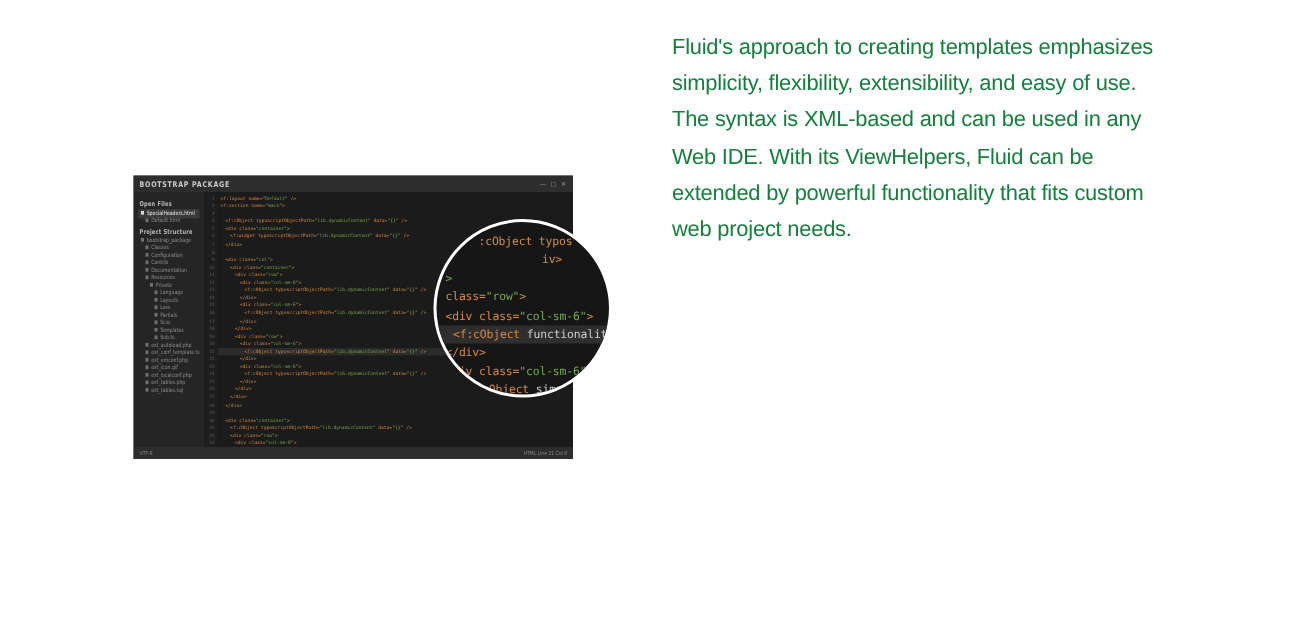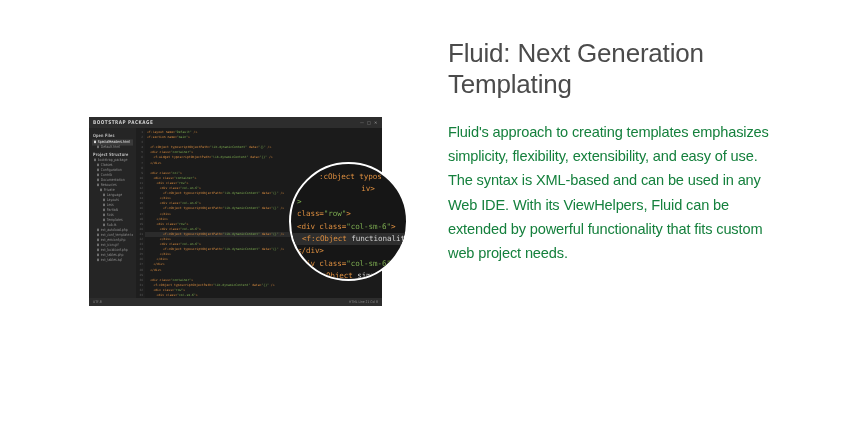--- a/index.html
+++ b/index.html
@@ -187,21 +187,21 @@
     font-family: "DejaVu Sans", sans-serif;
     font-size: 3px;
     white-space: nowrap;
     transform: scaleY(1.2);
   }
 
   
   .magnifier {
     position: absolute;
     left: 289px;
-    top: 162px;
+    top: 146px;
     width: 119px;
     height: 119px;
     border-radius: 50%;
     background: #161616;
     border: 2.5px solid #ffffff;
     box-sizing: border-box;
     overflow: hidden;
   }
   .mag-inner {
     position: absolute;
@@ -406,17 +406,16 @@
             <div class="mline" style="padding-left: 2px;"><span class="tag">&lt;/div&gt;</span></div>
             <div class="mline" style="padding-left: 2px;"><span class="tag">&lt;div </span><span class="attr">class=</span><span class="val">"col-sm-6"</span><span class="tag">&gt;</span></div>
             <div class="mline" style="padding-left: 13px;"><span class="tag">&lt;f:cObject </span><span class="plain">simplicity</span></div>
           </div>
       </div>
     </div>
 
   </div>
 
   <div class="text-col">
-    <h1 class="headline">Fluid: Next Generation Templating</h1>
     <p class="bodytext">Fluid's approach to creating templates emphasizes simplicity, flexibility, extensibility, and easy of use. The syntax is XML-based and can be used in any Web IDE. With its ViewHelpers, Fluid can be extended by powerful functionality that fits custom web project needs.</p>
   </div>
 
 </div>
 
 </body></html>

